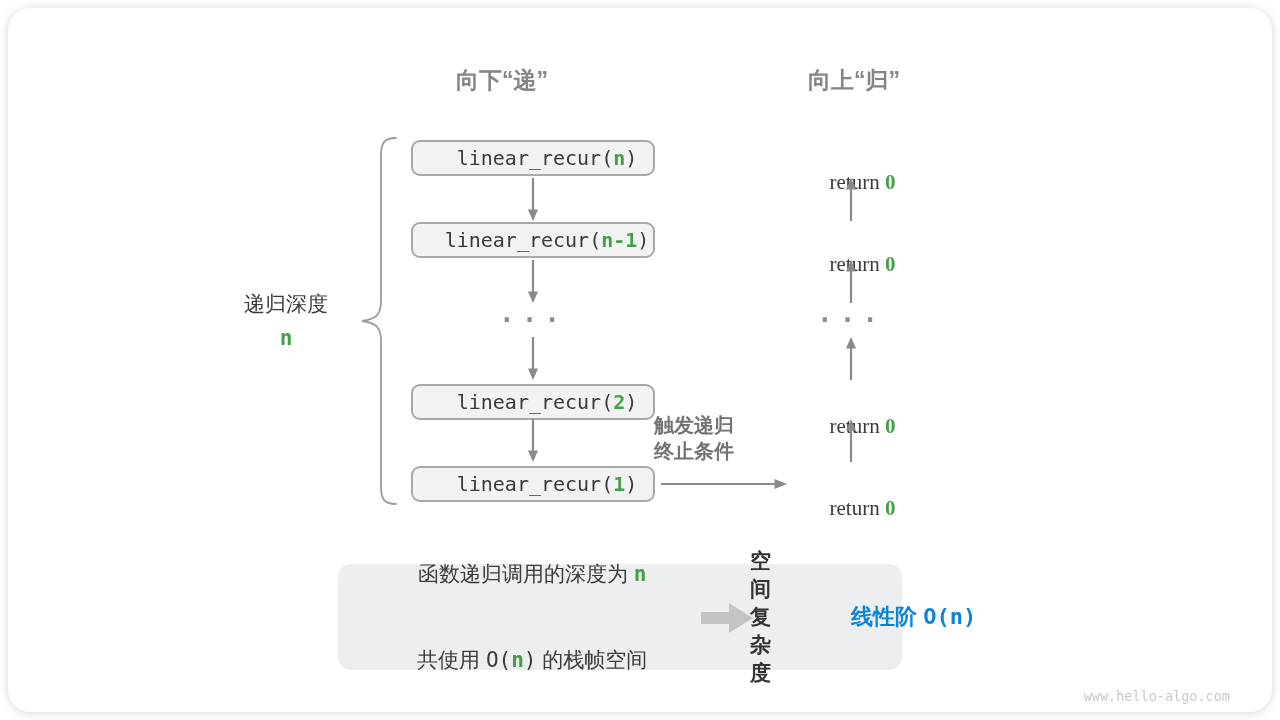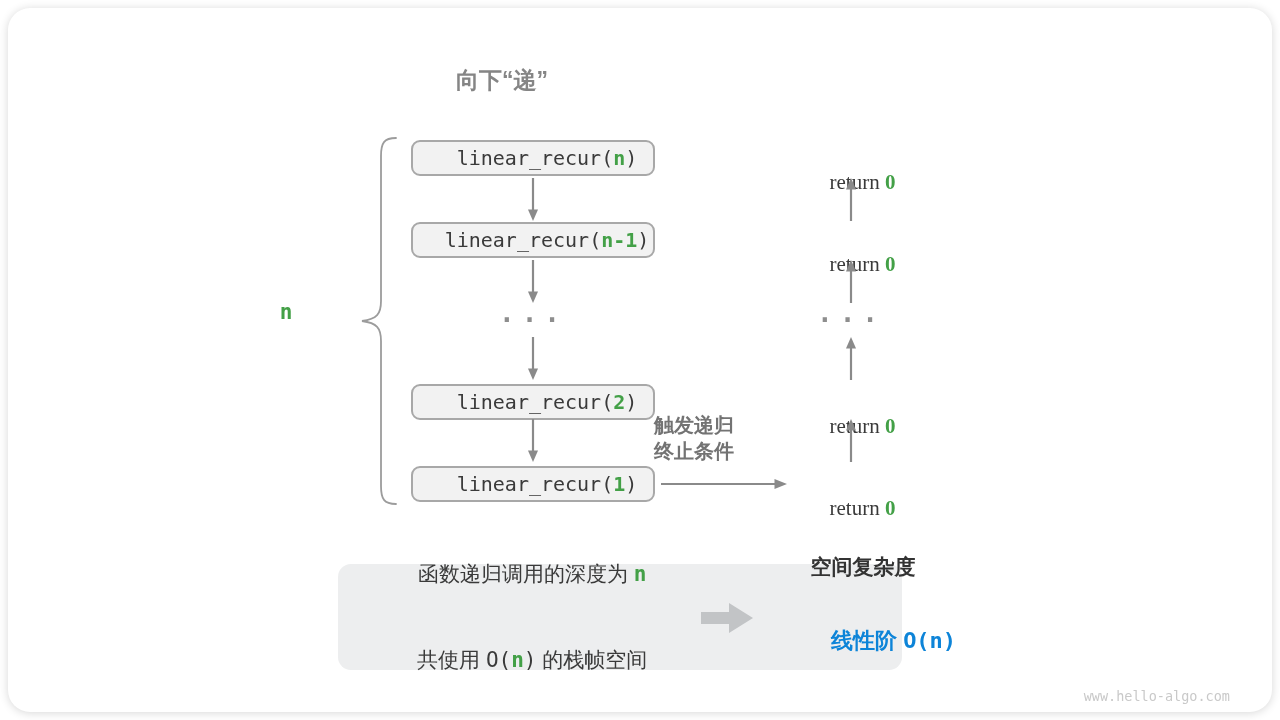--- a/index.html
+++ b/index.html
@@ -78,41 +78,43 @@
     display: flex; flex-direction: column; align-items: center; justify-content: center;
     gap: 10px;
   }
   .summary-left .line { font-size: 21px; color: #3A3A3A; white-space: pre; }
   .summary-left .mono { font-family: "DejaVu Sans Mono", monospace; font-size: 21px; }
   .summary-left .g { color: #43A047; font-weight: bold; font-family: "DejaVu Sans Mono", monospace; }
   .big-arrow { position: absolute; left: 363px; top: 37px; }
   .big-arrow polygon { fill: #C2C4C6; }
   .summary-right {
     position: absolute; left: 430px; top: 0; width: 190px; height: 100%;
-    display: flex; flex-direction: column; align-items: center; justify-content: center;
+    display: flex; align-items: center; justify-content: center;
     gap: 19px;
   }
   .summary-right .title { font-size: 21px; font-weight: bold; color: #333333; }
   .summary-right .result { font-size: 22px; font-weight: bold; color: #0D84D8; white-space: pre; }
   .summary-right .result .mono { font-family: "DejaVu Sans Mono", monospace; }
 
   .watermark {
     right: 42px; top: 680px;
     font-family: "DejaVu Sans Mono", monospace; font-size: 13.5px; color: #C9C9C9;
   }
 </style>
 </head>
 <body>
 
 <div class="canvas">
   <div class="card">
 
     <div class="abs col-header" style="left:374px; top:57px;">向下“递”</div>
+    <div class="abs col-header" style="left:726px; top:57px;">向上“归”</div>
 
     <div class="abs depth-label">
+      <div class="txt">递归深度</div>
       <div class="val">n</div>
     </div>
     <svg class="abs brace" style="left:350px; top:128px;" width="40" height="370" viewBox="0 0 40 370">
       <path d="M 38 2 C 26 2 23 7 23 20 L 23 165 C 23 178 19 183 4 185 C 19 187 23 192 23 205 L 23 350 C 23 363 26 368 38 368"></path>
     </svg>
 
     <div class="abs frame-box" style="top:132px;">
       <span>linear_recur(</span><span class="arg">n</span><span>)</span>
     </div>
     <div class="abs frame-box" style="top:214px;">

